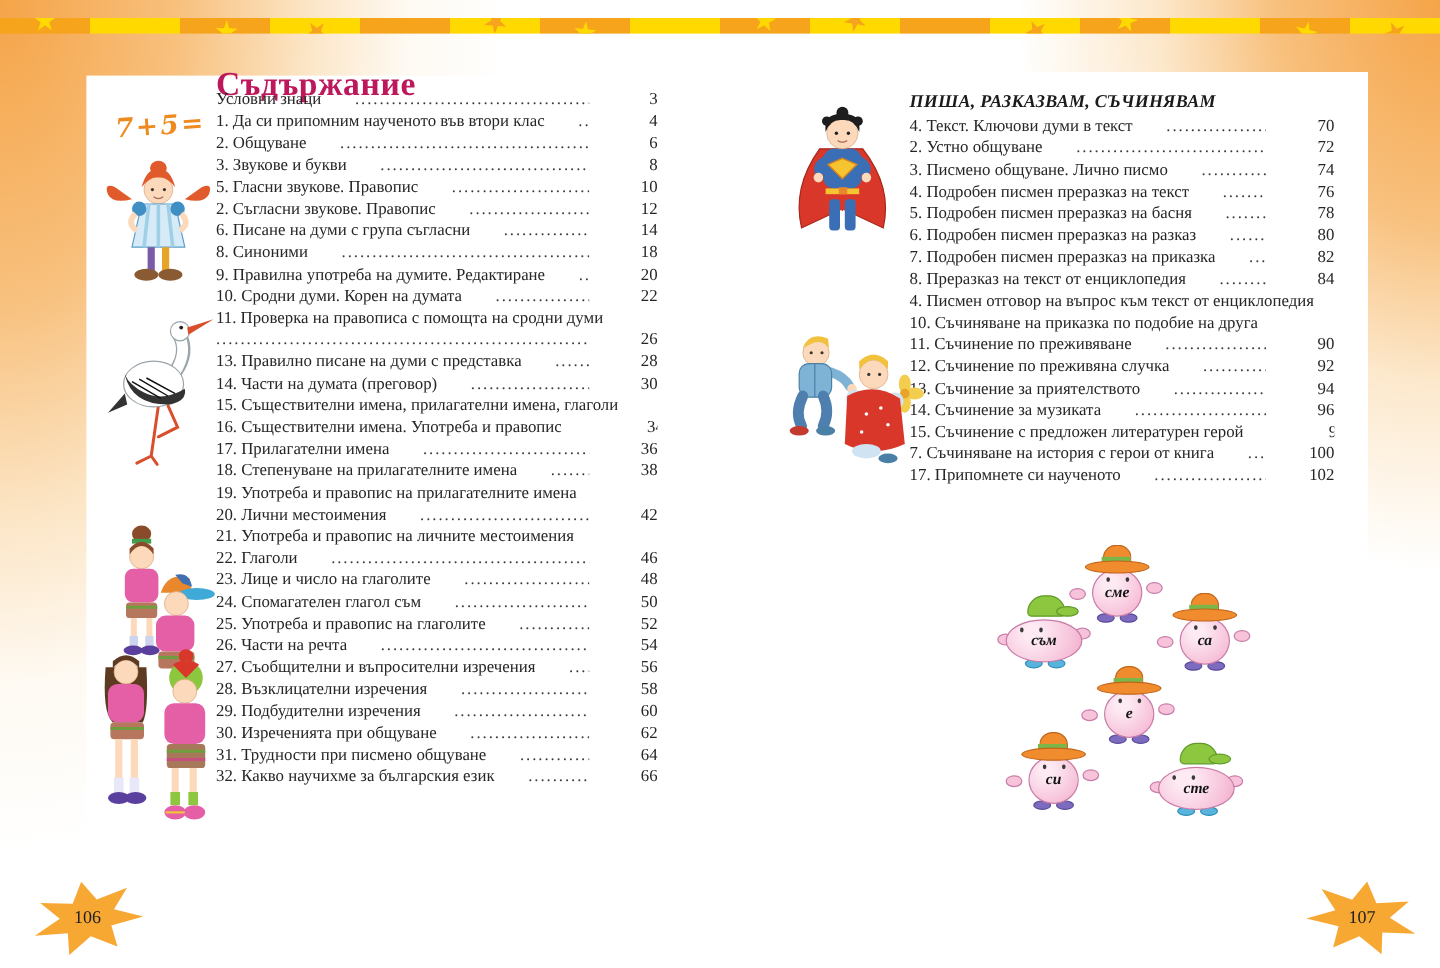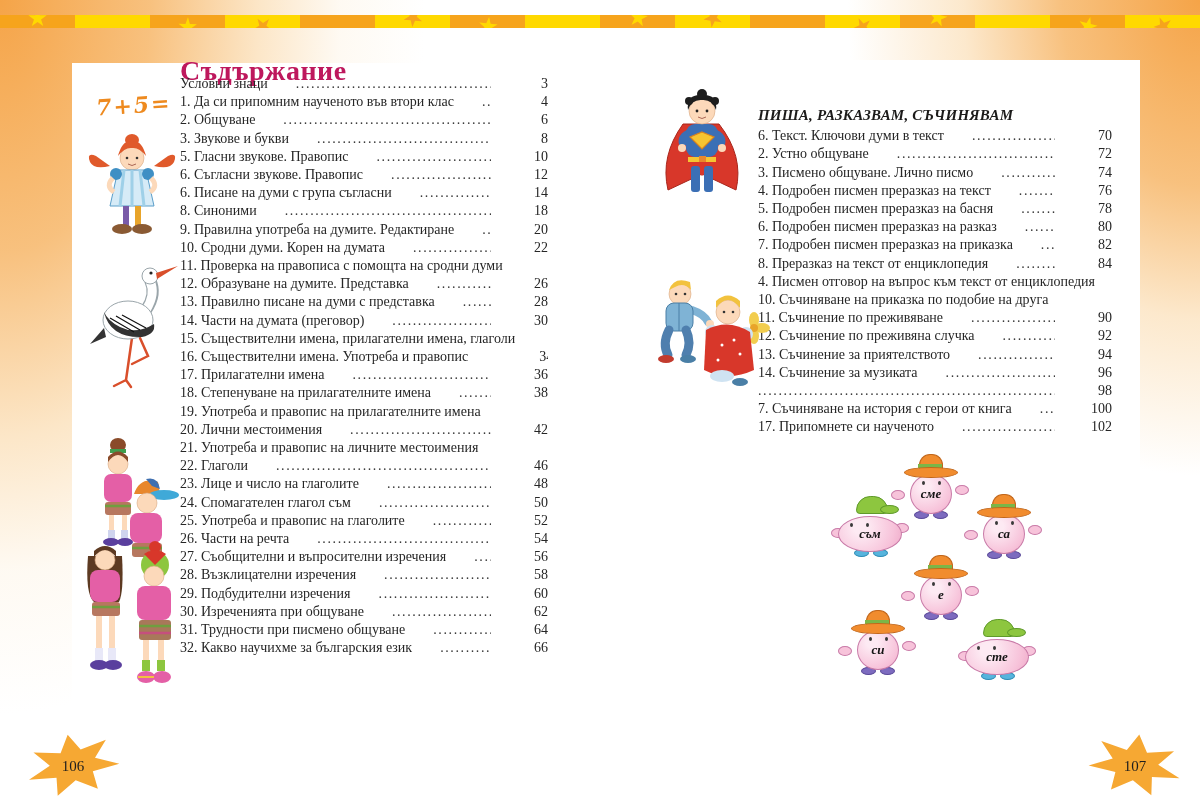--- a/index.html
+++ b/index.html
@@ -40,21 +40,21 @@
     font-size:28px;font-weight:bold;color:#be185d;letter-spacing:.5px;
   }
   .section-title{
     font-size:15px;font-weight:bold;font-style:italic;color:#1c1b1a;
     margin:0 0 3px 0;letter-spacing:.2px;
   }
 
   
   .toc{position:absolute;z-index:3;font-size:14px;line-height:18.2px;}
   .toc.left-list{left:180px;top:75px;width:368px;}
-  .toc.right-list{left:758px;top:76px;width:354px;margin-top:30px;}
+  .toc.right-list{left:758px;top:76px;width:354px;}
   .toc-row{display:flex;align-items:baseline;overflow:hidden;white-space:nowrap;gap:28px;}
   .toc-label{flex:0 0 auto;}
   .toc-dots{flex:1 1 0;min-width:0;overflow:hidden;color:#3a3a3a;}
   .toc-dots::after{
     content:"...................................................................................................................";
     letter-spacing:1.6px;
   }
   .toc-page{flex:0 0 auto;min-width:26px;text-align:right;padding-left:3px;}
 
   
@@ -197,21 +197,21 @@
       <span class="toc-page">8</span>
     </div>
 
     <div class="toc-row idx-4">
       <span class="toc-label">5. Гласни звукове. Правопис</span>
       <span class="toc-dots"></span>
       <span class="toc-page">10</span>
     </div>
 
     <div class="toc-row idx-5">
-      <span class="toc-label">6. Съгласни звукове. Правопис</span>
+      <span class="toc-label">2. Съгласни звукове. Правопис</span>
       <span class="toc-dots"></span>
       <span class="toc-page">12</span>
     </div>
 
     <div class="toc-row idx-6">
       <span class="toc-label">6. Писане на думи с група съгласни</span>
       <span class="toc-dots"></span>
       <span class="toc-page">14</span>
     </div>
 
@@ -234,21 +234,20 @@
       <span class="toc-page">22</span>
     </div>
 
     <div class="toc-row idx-11">
       <span class="toc-label">11. Проверка на правописа с помощта на сродни думи</span>
       <span class="toc-dots"></span>
       <span class="toc-page">24</span>
     </div>
 
     <div class="toc-row idx-12">
-      <span class="toc-label">12. Образуване на думите. Представка</span>
       <span class="toc-dots"></span>
       <span class="toc-page">26</span>
     </div>
 
     <div class="toc-row idx-13">
       <span class="toc-label">13. Правилно писане на думи с представка</span>
       <span class="toc-dots"></span>
       <span class="toc-page">28</span>
     </div>
 
@@ -364,21 +363,21 @@
       <span class="toc-label">32. Какво научихме за българския език</span>
       <span class="toc-dots"></span>
       <span class="toc-page">66</span>
     </div>
   </div>
 
 <div class="toc right-list">
   <p class="section-title">ПИША, РАЗКАЗВАМ, СЪЧИНЯВАМ</p>
 
     <div class="toc-row idx-0">
-      <span class="toc-label">6. Текст. Ключови думи в текст</span>
+      <span class="toc-label">4. Текст. Ключови думи в текст</span>
       <span class="toc-dots"></span>
       <span class="toc-page">70</span>
     </div>
 
     <div class="toc-row idx-1">
       <span class="toc-label">2. Устно общуване</span>
       <span class="toc-dots"></span>
       <span class="toc-page">72</span>
     </div>
 
@@ -448,20 +447,21 @@
       <span class="toc-page">94</span>
     </div>
 
     <div class="toc-row idx-13">
       <span class="toc-label">14. Съчинение за музиката</span>
       <span class="toc-dots"></span>
       <span class="toc-page">96</span>
     </div>
 
     <div class="toc-row idx-14">
+      <span class="toc-label">15. Съчинение с предложен литературен герой</span>
       <span class="toc-dots"></span>
       <span class="toc-page">98</span>
     </div>
 
     <div class="toc-row idx-15">
       <span class="toc-label">7. Съчиняване на история с герои от книга</span>
       <span class="toc-dots"></span>
       <span class="toc-page">100</span>
     </div>
 

